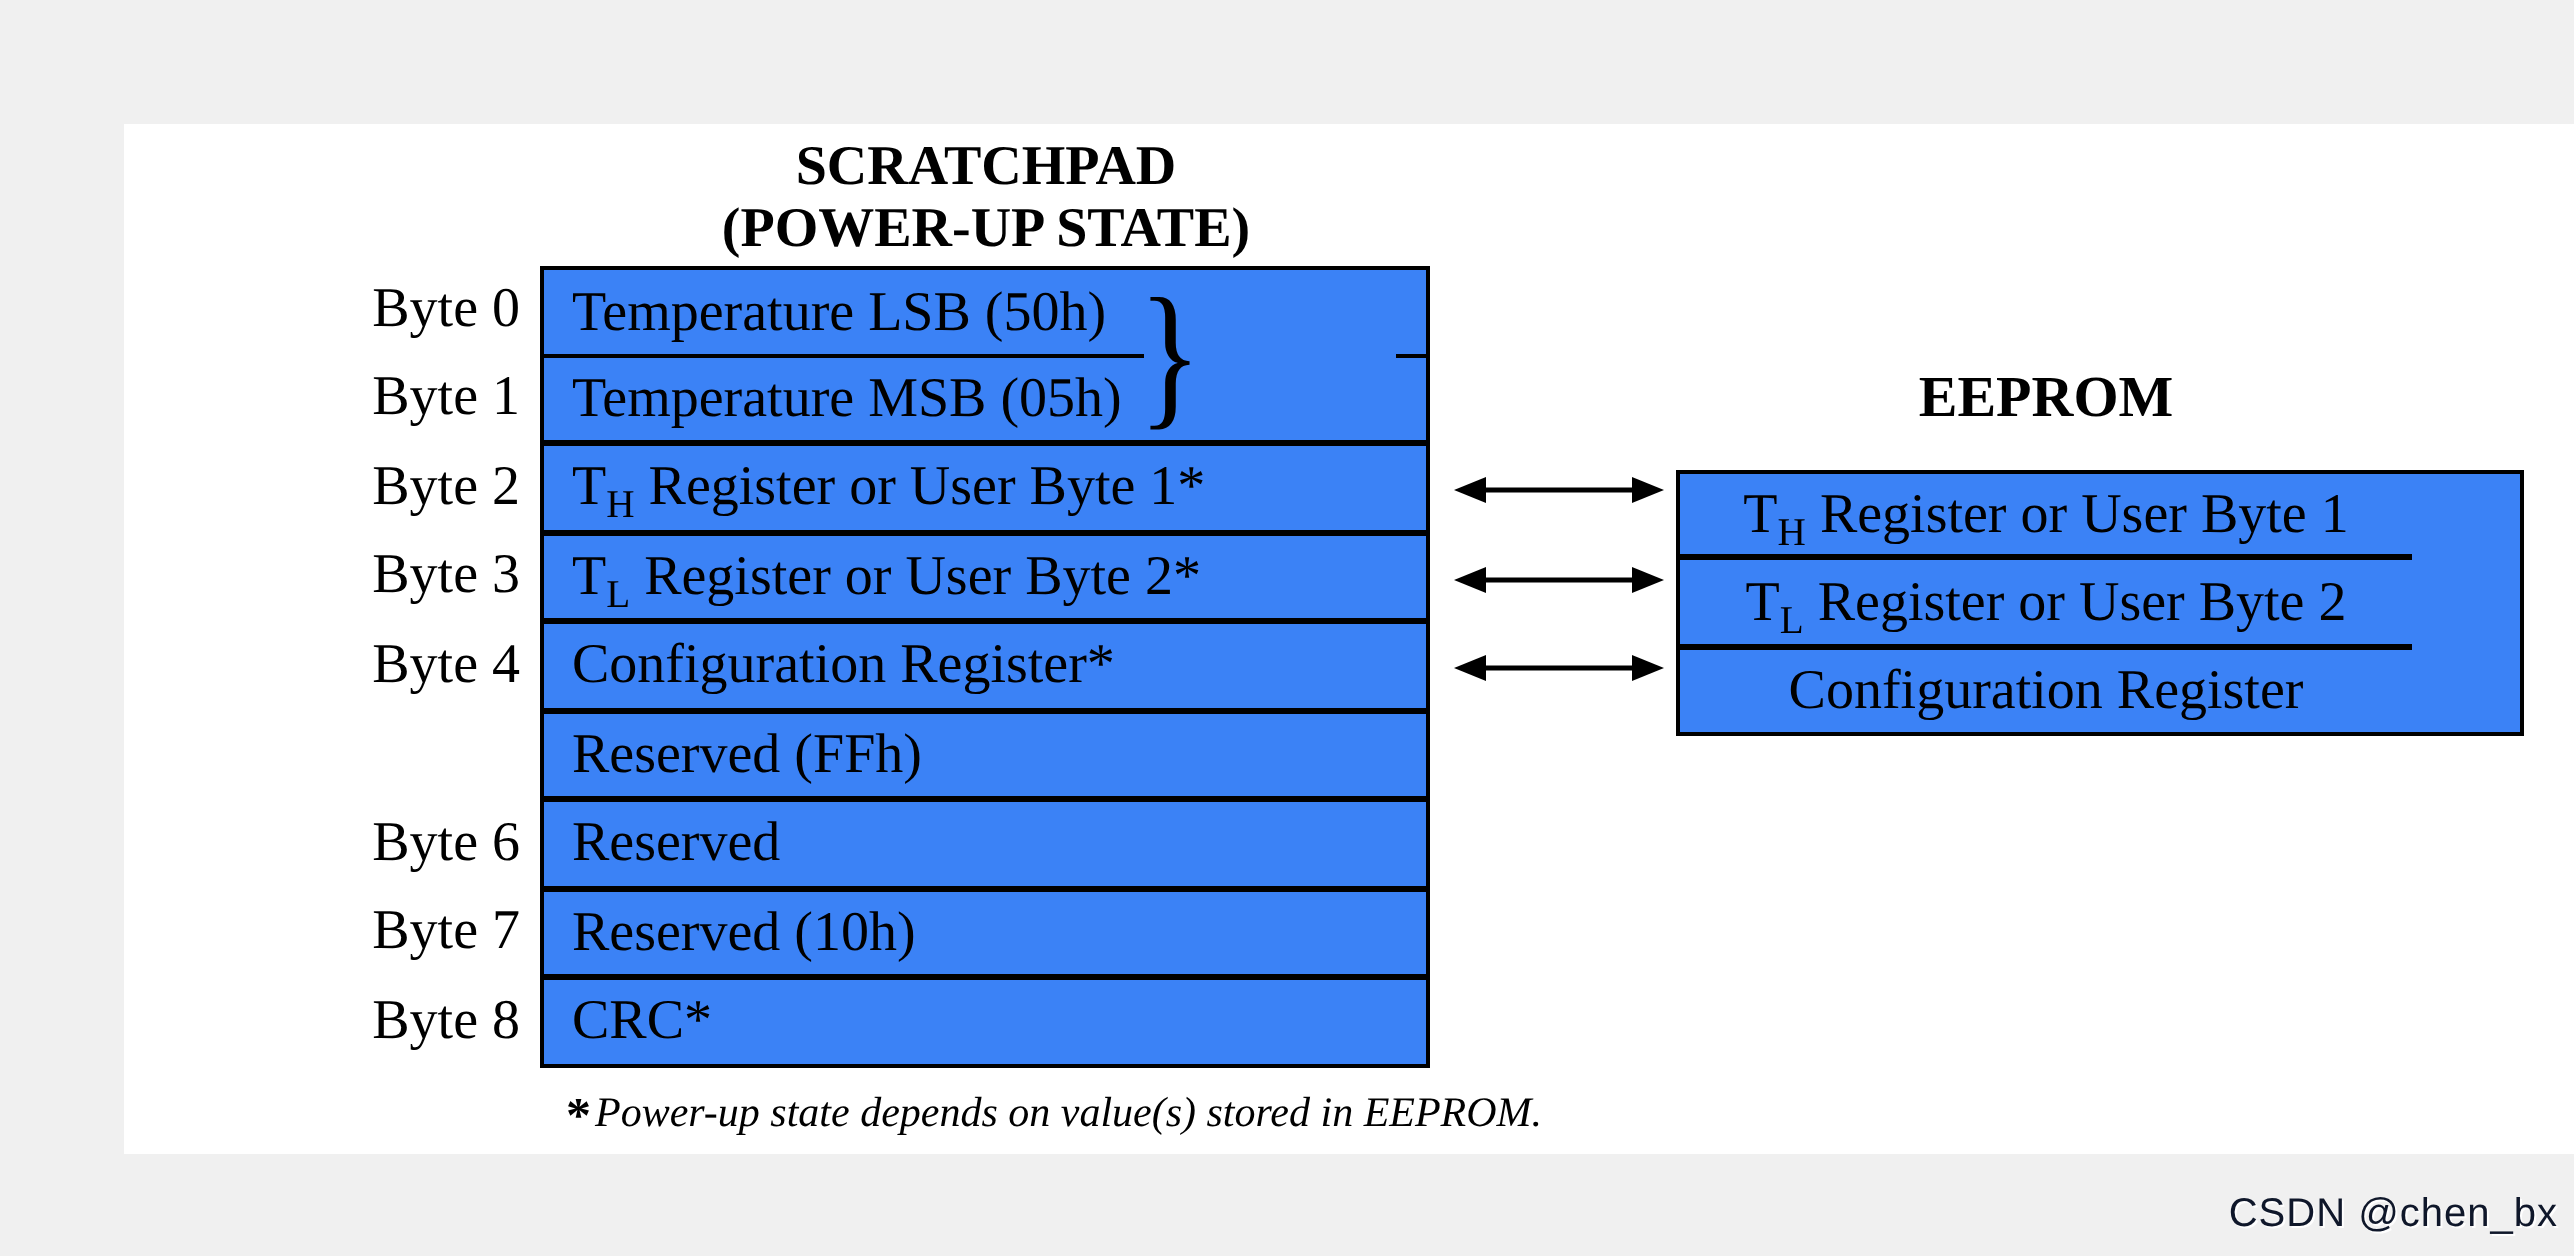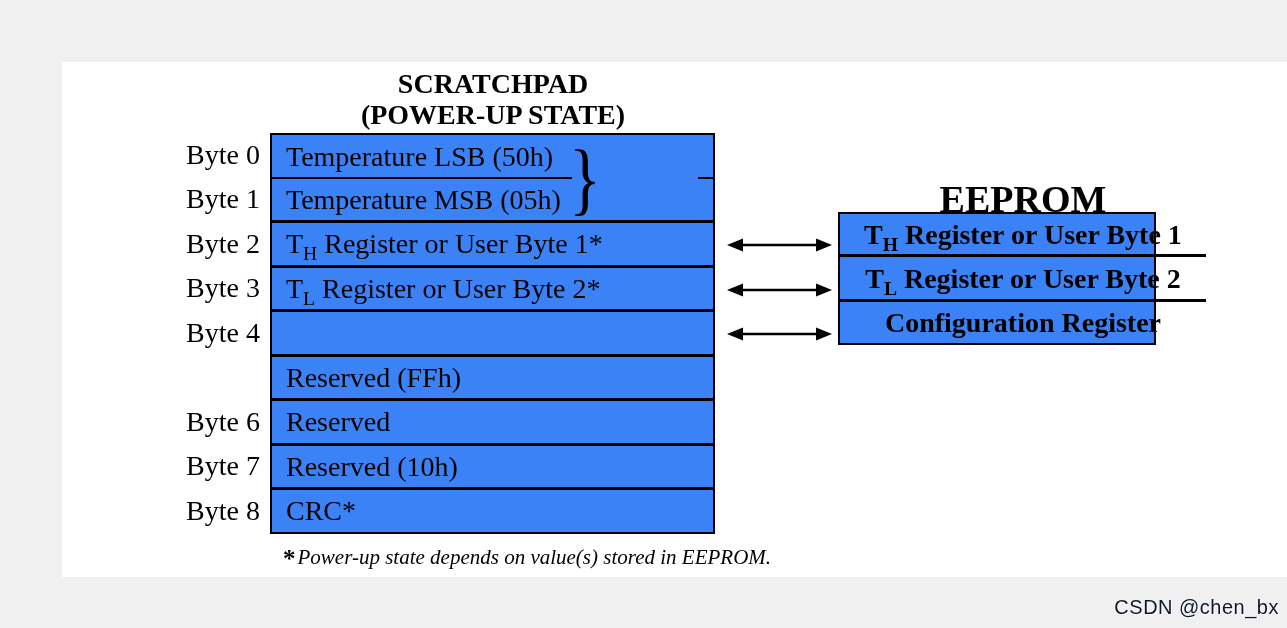--- a/index.html
+++ b/index.html
@@ -86,20 +86,21 @@
     <div class="abs sep" style="top:174px;width:441px;"></div>
     <div class="abs sep" style="top:219px;width:441px;"></div>
     <div class="abs sep" style="top:263px;width:441px;"></div>
     <div class="abs sep" style="top:308px;width:441px;"></div>
     <div class="abs sep" style="top:352px;width:441px;"></div>
 
     <div class="abs cell sp-cell" style="top:1px;"><span>Temperature LSB (50h)</span><sub></sub><span></span></div>
     <div class="abs cell sp-cell" style="top:44px;"><span>Temperature MSB (05h)</span><sub></sub><span></span></div>
     <div class="abs cell sp-cell" style="top:88px;"><span>T</span><sub>H</sub><span> Register or User Byte 1*</span></div>
     <div class="abs cell sp-cell" style="top:133px;"><span>T</span><sub>L</sub><span> Register or User Byte 2*</span></div>
+    <div class="abs cell sp-cell" style="top:177px;"><span>Configuration Register*</span><sub></sub><span></span></div>
     <div class="abs cell sp-cell" style="top:222px;"><span>Reserved (FFh)</span><sub></sub><span></span></div>
     <div class="abs cell sp-cell" style="top:266px;"><span>Reserved</span><sub></sub><span></span></div>
     <div class="abs cell sp-cell" style="top:311px;"><span>Reserved (10h)</span><sub></sub><span></span></div>
     <div class="abs cell sp-cell" style="top:355px;"><span>CRC*</span><sub></sub><span></span></div>
 
     <div class="abs brace" style="left:294px;top:2px;">}</div>
     <div class="abs thinline" style="left:426px;top:42px;width:15px;height:2px;"></div>
   </div>
 
   <svg class="abs" style="left:720px;top:224px;" width="118" height="120" viewBox="0 0 118 120">
@@ -113,23 +114,23 @@
       <polygon points="7,66 23,59.5 23,72.5"></polygon>
       <polygon points="112,66 96,59.5 96,72.5"></polygon>
     </g>
     <g fill="#000" stroke="none">
       <line x1="18" y1="110" x2="101" y2="110" stroke="#000" stroke-width="2.4"></line>
       <polygon points="7,110 23,103.5 23,116.5"></polygon>
       <polygon points="112,110 96,103.5 96,116.5"></polygon>
     </g>
   </svg>
 
-  <div class="abs fig-title" style="left:838px;top:184px;width:370px;font-size:38px;line-height:30px;">EEPROM</div>
+  <div class="abs fig-title" style="left:838px;top:184px;width:370px;font-size:29px;line-height:30px;">EEPROM</div>
 
-  <div class="abs box" style="left:838px;top:212px;width:318px;height:133px;font-weight:bold;">
+  <div class="abs box" style="left:838px;top:235px;width:424px;height:133px;">
     <div class="abs sep" style="top:40px;width:366px;"></div>
     <div class="abs sep" style="top:85px;width:366px;"></div>
     <div class="abs cell ee-cell" style="top:0;"><span>T</span><sub>H</sub><span> Register or User Byte 1</span></div>
     <div class="abs cell ee-cell" style="top:44px;"><span>T</span><sub>L</sub><span> Register or User Byte 2</span></div>
     <div class="abs cell ee-cell" style="top:88px;border-radius:15px;"><span>Configuration Register</span><sub></sub><span></span></div>
   </div>
 
   <div class="abs footnote" style="left:283px;top:543px;">
     <span class="marker">*</span><span>Power-up state depends on value(s) stored in EEPROM.</span>
   </div>

